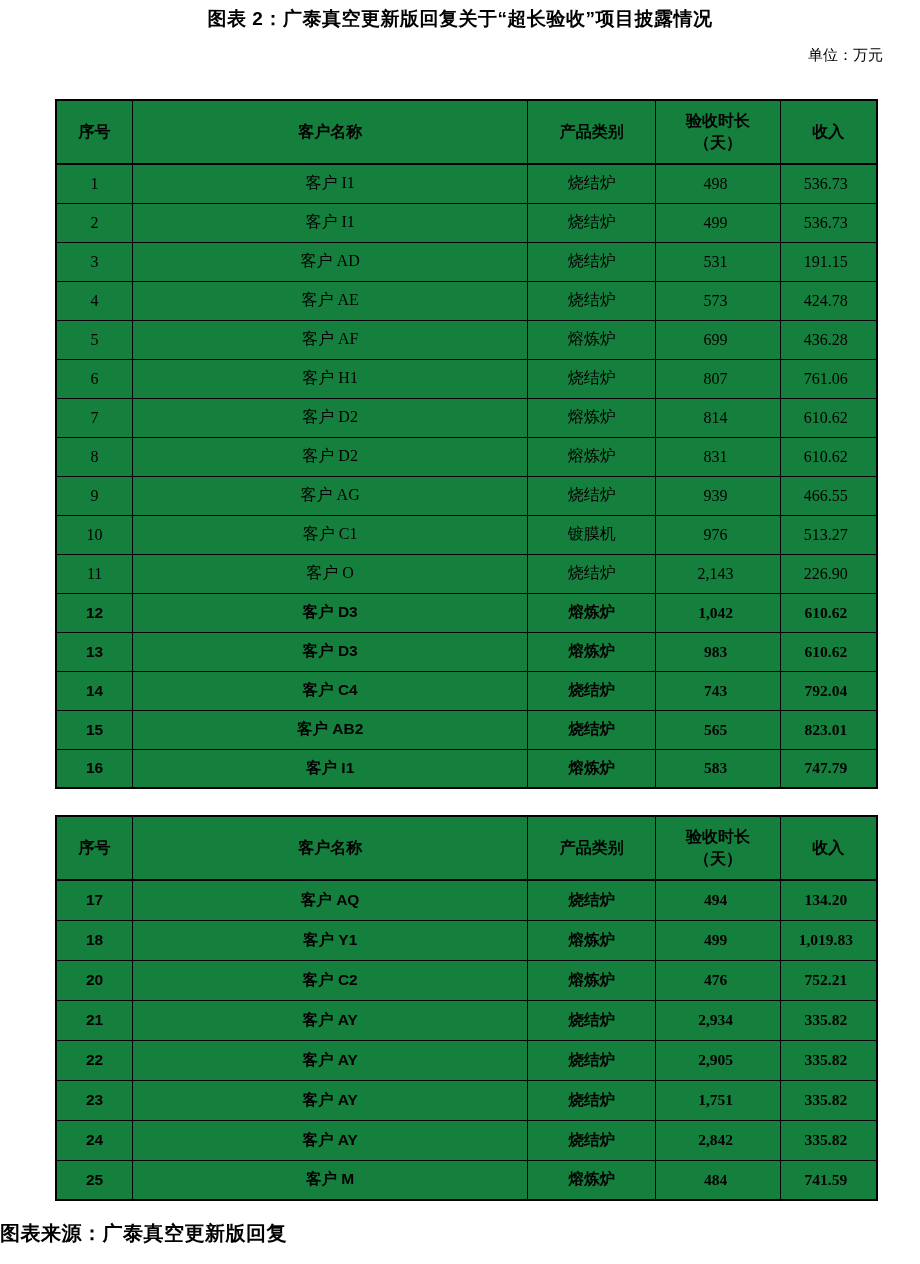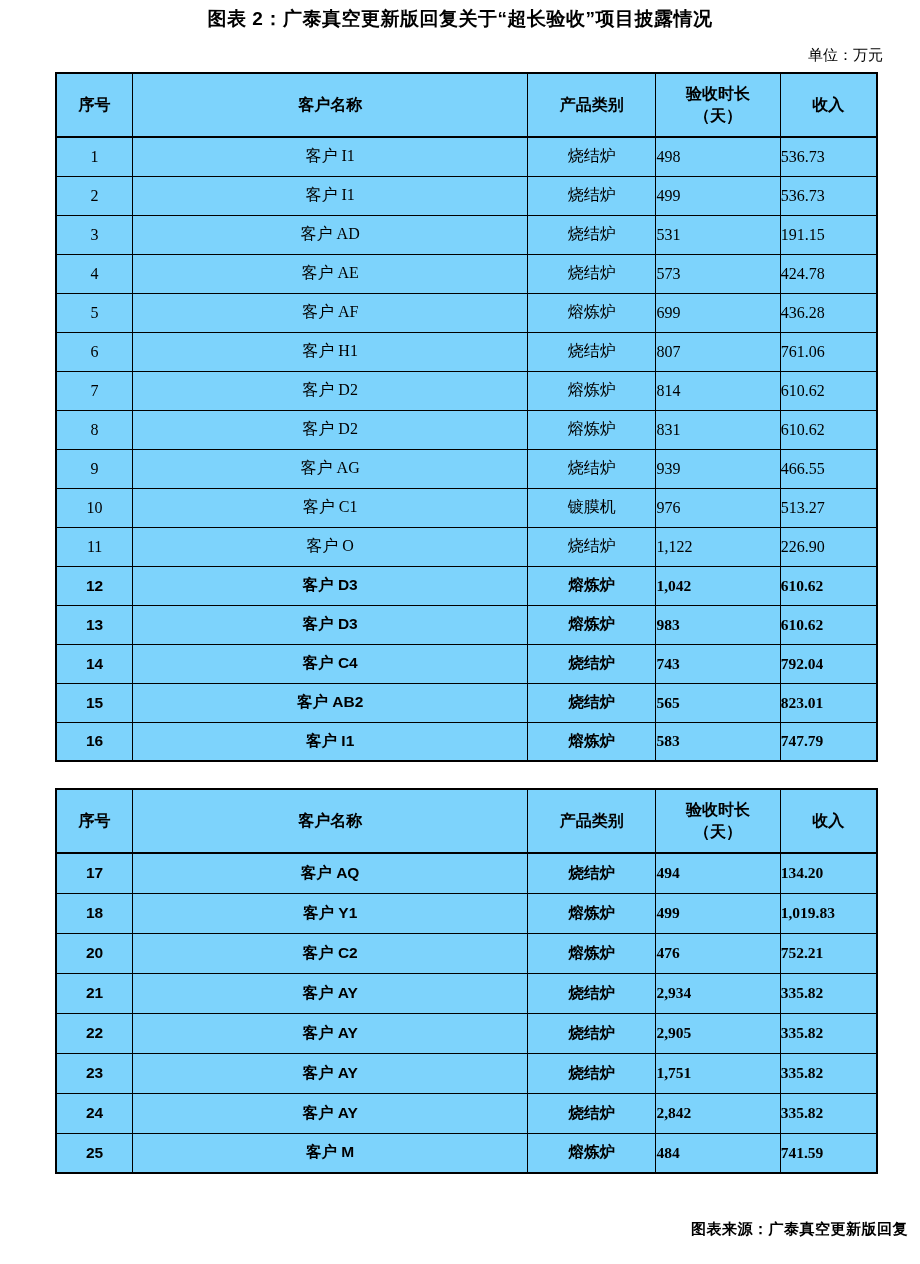--- a/index.html
+++ b/index.html
@@ -27,22 +27,23 @@
     text-align:right;
     font-size:15px;
     font-family:"Liberation Serif", serif;
   }
   .tbl{
     position:absolute;
     left:55px;
     width:823px;
     border-collapse:collapse;
     table-layout:fixed;
-    background:#7dd3fc;
+    background:#15803d;
     border:2px solid #000;
+    margin-top:27px;
   }
   #table-1{top:72px;}
   #table-2{top:788px;}
   .tbl th, .tbl td{
     border:1px solid #000;
     vertical-align:middle;
     overflow:hidden;
     padding:0;
   }
   .tbl thead th{
@@ -64,28 +65,28 @@
   tr.bold-row td{
     font-family:"Liberation Sans", sans-serif;
     font-weight:bold;
     font-size:15.5px;
   }
   .tbl th:nth-child(1), .tbl td:nth-child(1){width:75px; text-align:center;}
   .tbl th:nth-child(2), .tbl td:nth-child(2){width:393px; text-align:center;}
   .tbl th:nth-child(3), .tbl td:nth-child(3){width:127px; text-align:center;}
   .tbl th:nth-child(4), .tbl td:nth-child(4){width:123px;}
   .tbl th:nth-child(5), .tbl td:nth-child(5){width:95px;}
-  .tbl td:nth-child(4), .tbl td:nth-child(5){text-align:left; padding-right:5px;font-family:Liberation Serif, serif;}
+  .tbl td:nth-child(4), .tbl td:nth-child(5){text-align:center; padding-right:5px;font-family:Liberation Serif, serif;}
   .source{
     position:absolute;
     top:1220px; left:0; right:12px;
-    text-align:right;
-    font-family:"Liberation Sans", sans-serif;
-    font-weight:bold;
-    font-size:15px;
+    text-align:left;
+    font-family:"Liberation Sans", sans-serif;
+    font-weight:bold;
+    font-size:20px;
     letter-spacing:0.5px;
   }
 </style>
 </head>
 <body>
 
 <div class="page">
   <div class="title">图表 2：广泰真空更新版回复关于“超长验收”项目披露情况</div>
   <div class="unit">单位：万元</div>
 
@@ -168,21 +169,21 @@
           <td>10</td>
           <td>客户 C1</td>
           <td>镀膜机</td>
           <td>976</td>
           <td>513.27</td>
         </tr>
         <tr>
           <td>11</td>
           <td>客户 O</td>
           <td>烧结炉</td>
-          <td>1,122</td>
+          <td>2,143</td>
           <td>226.90</td>
         </tr>
         <tr class="bold-row">
           <td>12</td>
           <td>客户 D3</td>
           <td>熔炼炉</td>
           <td>1,042</td>
           <td>610.62</td>
         </tr>
         <tr class="bold-row">

